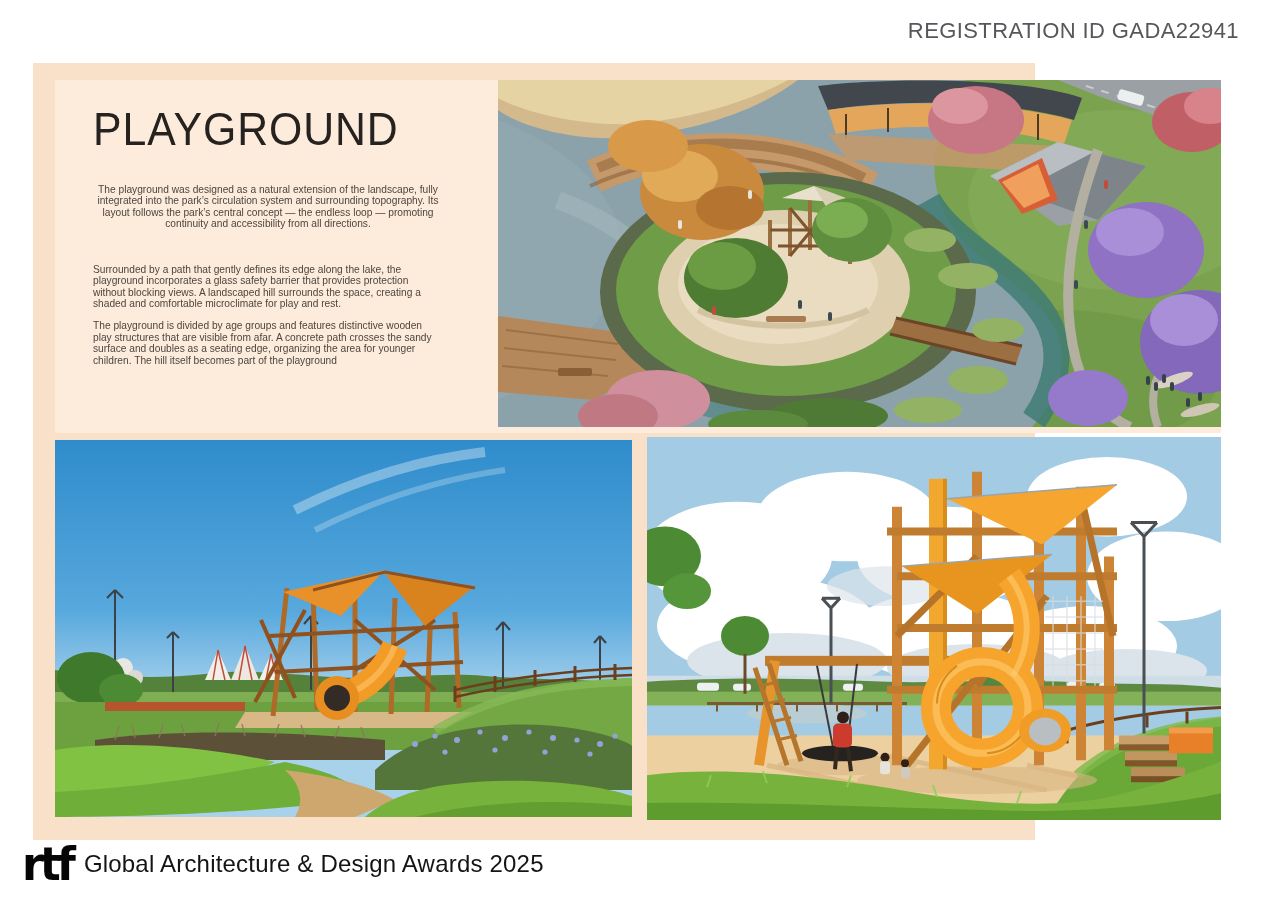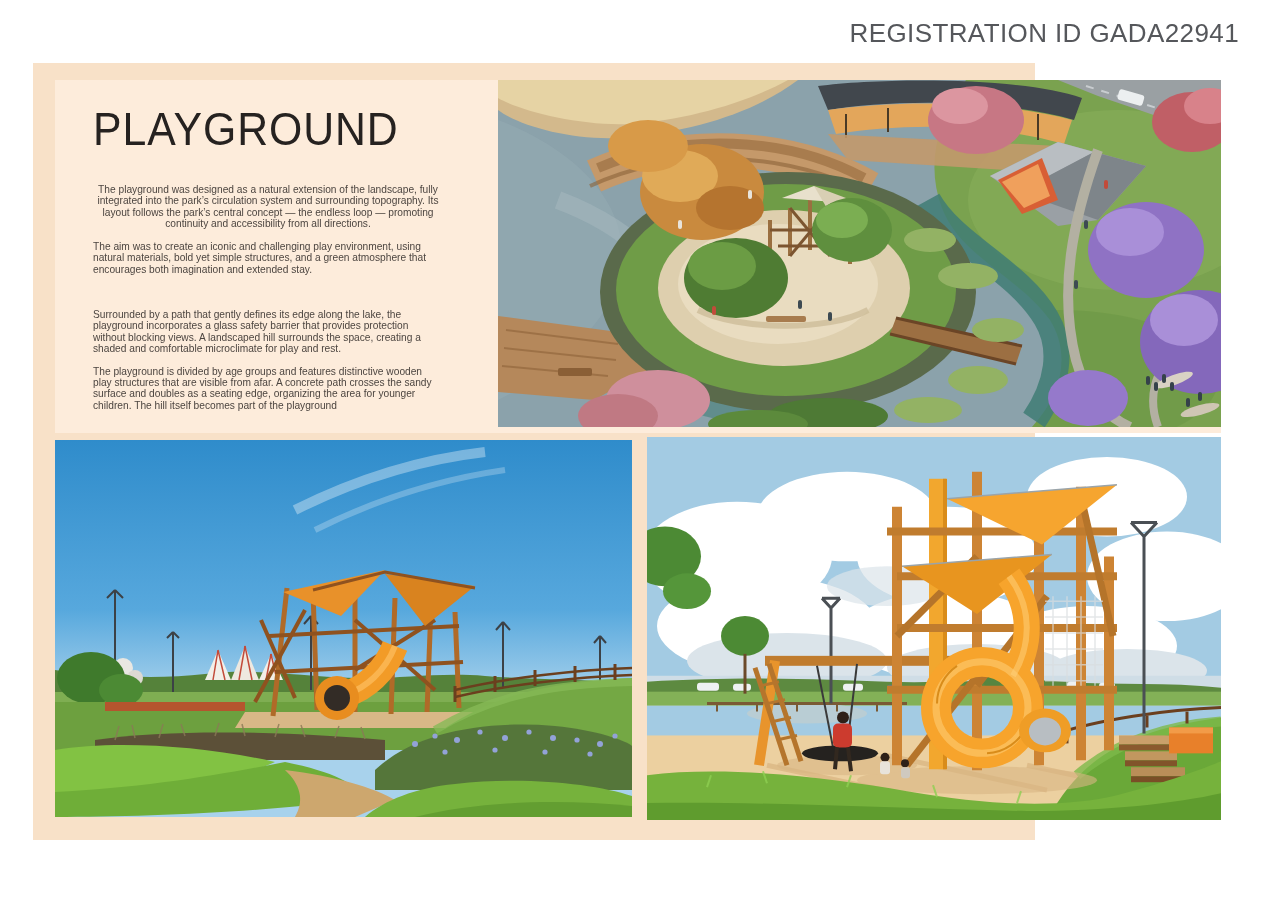--- a/index.html
+++ b/index.html
@@ -1,18 +1,18 @@
 <!DOCTYPE html>
 <html><head>
 <meta charset="utf-8">
 <style>
   html,body{margin:0;padding:0;background:#fff;}
   .page{position:relative;width:1273px;height:900px;background:#ffffff;
         font-family:"Liberation Sans",sans-serif;overflow:hidden;}
-  .reg{position:absolute;top:18px;right:34px;font-size:26px;color:#55575b;letter-spacing:.4px;}
+  .reg{position:absolute;top:18px;right:34px;font-size:22px;color:#55575b;letter-spacing:.4px;}
   .board{position:absolute;left:33px;top:63px;width:1002px;height:777px;background:#f8e1c8;}
   .inner{position:absolute;left:22px;top:17px;width:1166px;height:353px;background:#fdecdb;}
   .textcol{position:absolute;left:38px;top:0;width:380px;}
   .title{margin:22px 0 0;font-size:46px;font-weight:100;color:#262220;letter-spacing:1px;
          transform:scaleX(.93);transform-origin:left center;white-space:nowrap;}
   .textcol p{width:350px;margin:11px 0 0;font-size:10.2px;line-height:1.12;color:#4c4540;}
   .textcol p.first{margin-top:28px;text-align:center;}
   .textcol p.gap{margin-top:34px;}
   .aerial{position:absolute;left:443px;top:0;width:723px;height:347px;}
   .photo{position:absolute;overflow:hidden;}
@@ -31,21 +31,20 @@
 
   <div class="reg">REGISTRATION ID GADA22941</div>
 
   <div class="board">
 
     <div class="inner">
 
       <div class="textcol">
         <h1 class="title">PLAYGROUND</h1>
         <p class="first">The playground was designed as a natural extension of the landscape, fully integrated into the park’s circulation system and surrounding topography. Its layout follows the park’s central concept — the endless loop — promoting continuity and accessibility from all directions.</p>
-        <p>The aim was to create an iconic and challenging play environment, using natural materials, bold yet simple structures, and a green atmosphere that encourages both imagination and extended stay.</p>
         <p class="gap">Surrounded by a path that gently defines its edge along the lake, the playground incorporates a glass safety barrier that provides protection without blocking views. A landscaped hill surrounds the space, creating a shaded and comfortable microclimate for play and rest.</p>
         <p>The playground is divided by age groups and features distinctive wooden play structures that are visible from afar. A concrete path crosses the sandy surface and doubles as a seating edge, organizing the area for younger children. The hill itself becomes part of the playground</p>
       </div>
 
       <div class="aerial">
         <svg viewBox="0 0 723 347" preserveAspectRatio="none">
           <rect width="723" height="347" fill="#7aa24f"></rect>
           <ellipse cx="620" cy="120" rx="150" ry="90" fill="#86ad58" opacity=".7"></ellipse>
           <ellipse cx="560" cy="300" rx="160" ry="70" fill="#6f9a47" opacity=".8"></ellipse>
           <path d="M0 0 H468 C438 42 428 86 444 128 C462 176 520 196 552 240 C572 272 566 312 534 347 H0 Z" fill="#8ba2ab"></path>
@@ -412,14 +411,18 @@
             <path d="M120 348 l-4 -12"></path>
             <path d="M200 352 l4 -12"></path>
             <path d="M290 362 l-4 -12"></path>
             <path d="M370 368 l4 -12"></path>
         </g>
       </svg>
     </div>
 
   </div>
 
+  <div class="footer">
+    <div class="logo">rtf</div>
+    <div class="footer-text">Global Architecture &amp; Design Awards 2025</div>
+  </div>
 
 </div>
 
 </body></html>

